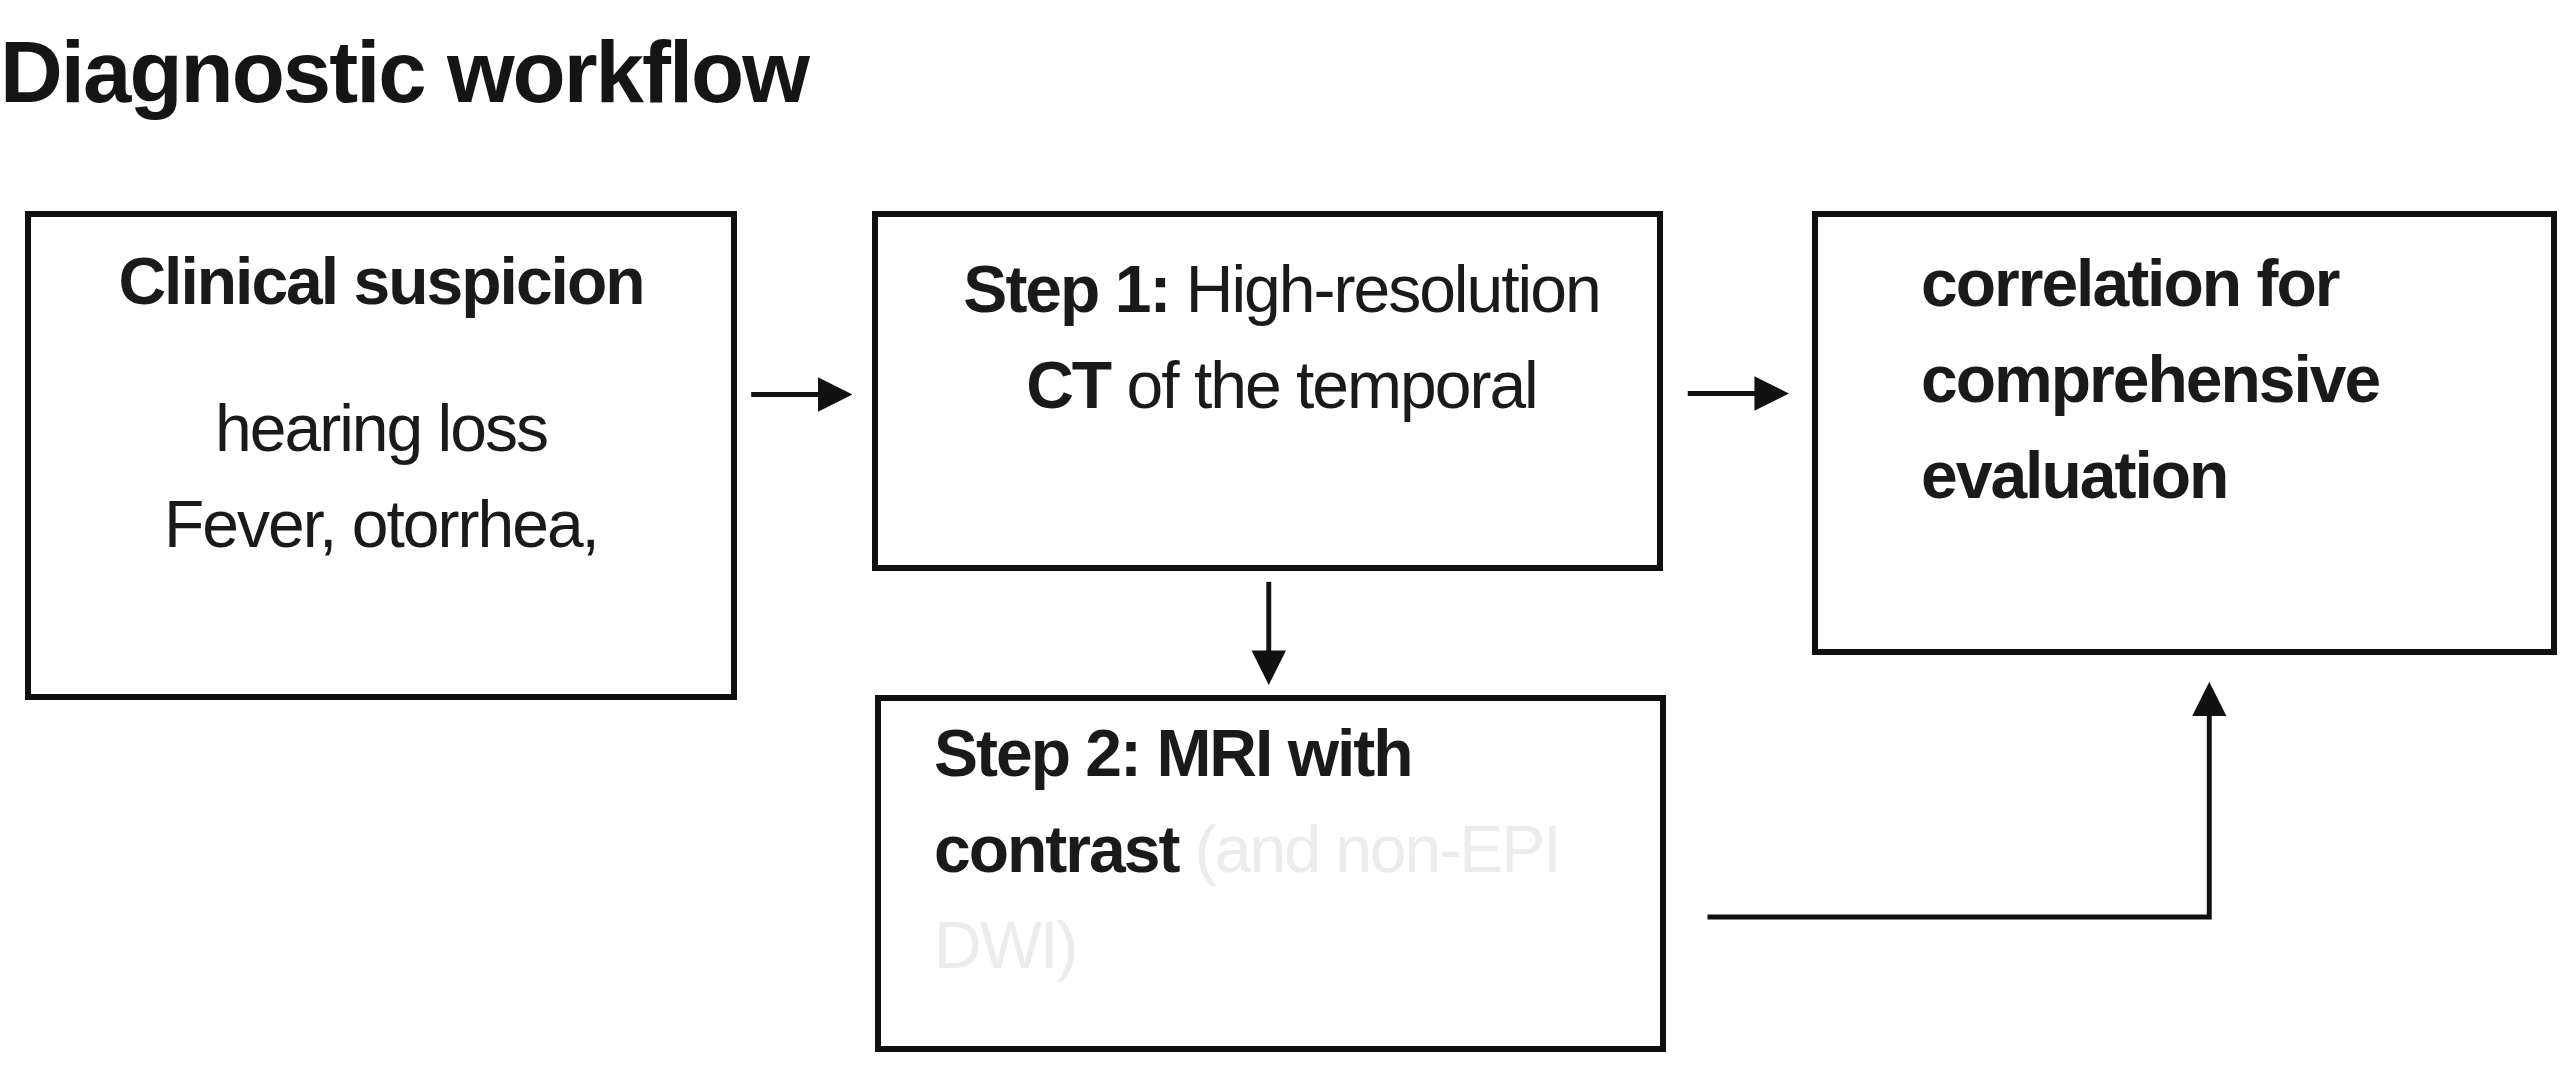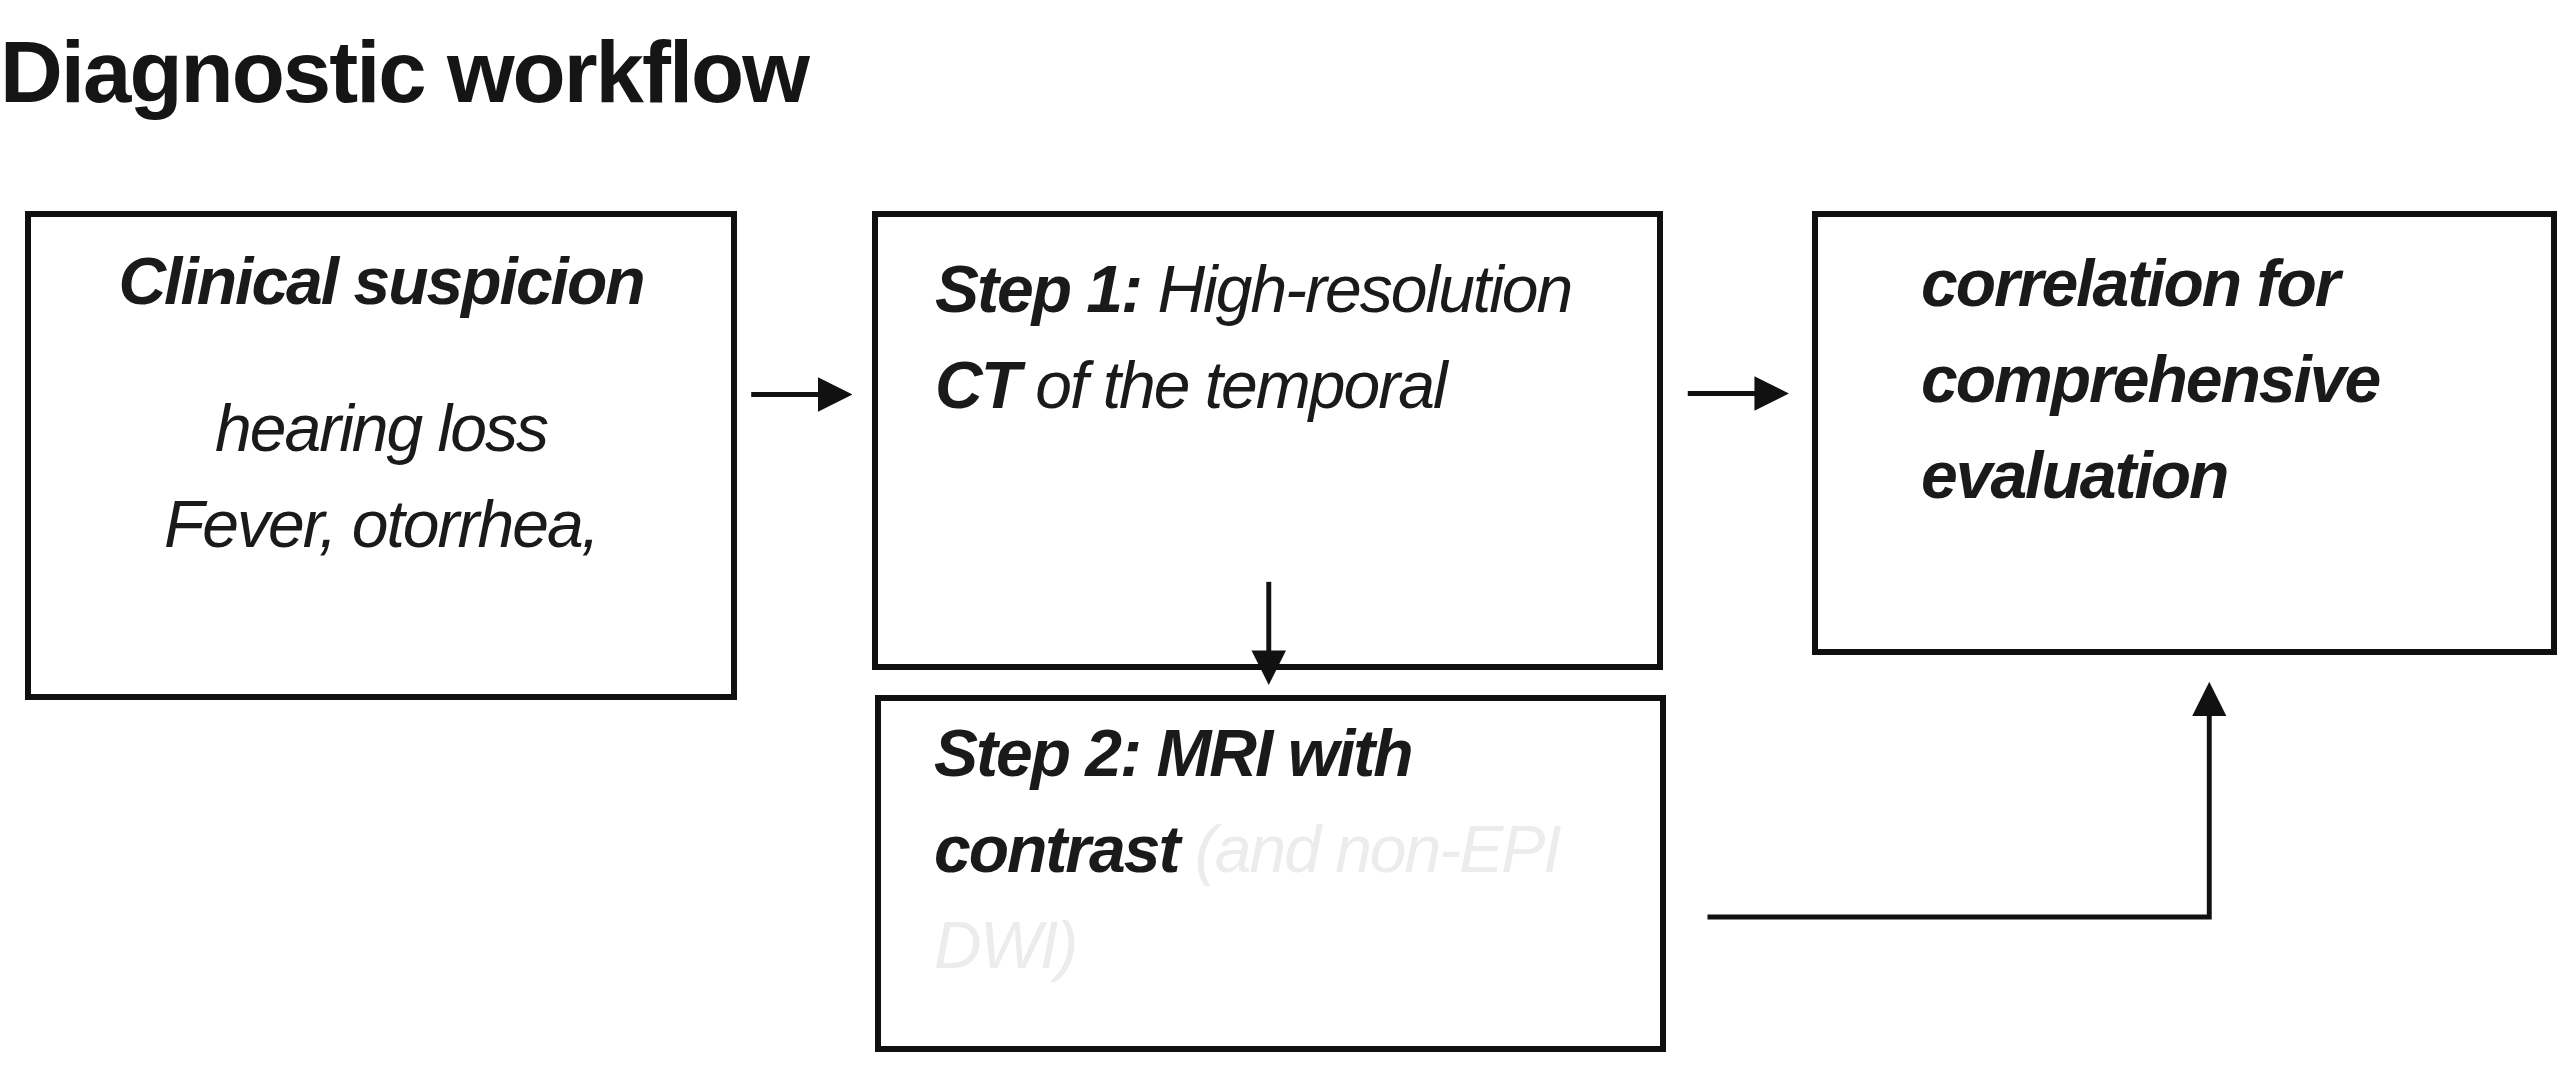--- a/index.html
+++ b/index.html
@@ -9,28 +9,28 @@
     font-family:"Liberation Sans","DejaVu Sans",sans-serif;
   }
   .title{
     position:absolute;left:0;top:22px;width:2576px;
     text-align:left;font-size:87px;font-weight:700;
     letter-spacing:-2px;line-height:1.15;color:#151515;
   }
   .box{
     position:absolute;box-sizing:border-box;
     border:6px solid #101010;background:#ffffff;
-    font-size:66px;line-height:96px;letter-spacing:-2px;color:#1a1a1a;font-style:italic;
+    font-size:66px;line-height:96px;letter-spacing:-2px;color:#1a1a1a;
   }
   .box .bold,.box b{font-weight:700;}
   .line{white-space:nowrap;}
   .box-clinical{left:25px;top:211px;width:712px;height:489px;padding-top:16px;text-align:center;}
   .box-clinical .heading{font-weight:700;}
   .box-clinical .symptoms{margin-top:51px;font-weight:400;}
-  .box-step1{left:872px;top:211px;width:791px;height:459px;padding:24px 29px 0 57px;text-align:left;}
+  .box-step1{left:872px;top:211px;width:791px;height:360px;padding:24px 29px 0 57px;text-align:center;}
   .box-correlation{left:1812px;top:211px;width:745px;height:444px;padding:18px 10px 0 103px;text-align:left;font-weight:700;}
   .box-correlation .indent{text-indent:48px;}
   .box-step2{left:875px;top:695px;width:791px;height:357px;padding:4px 10px 0 53px;text-align:left;font-weight:700;}
   .ghost{color:#ececec;font-weight:400;}
   .arrow-layer{position:absolute;left:0;top:0;width:2576px;height:1073px;}
 </style>
 </head>
 <body>
 
 <div class="title">Diagnostic workflow</div>

